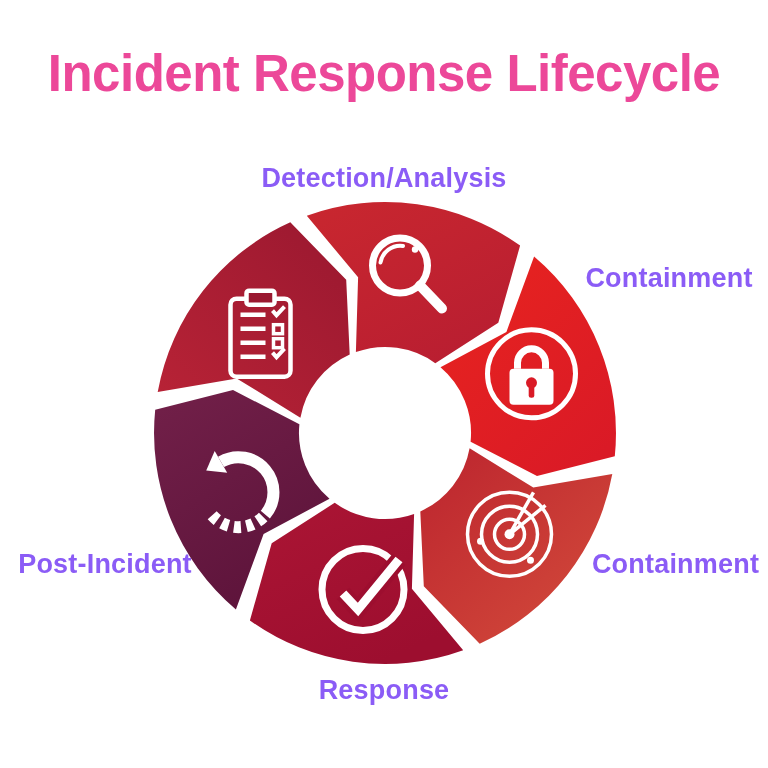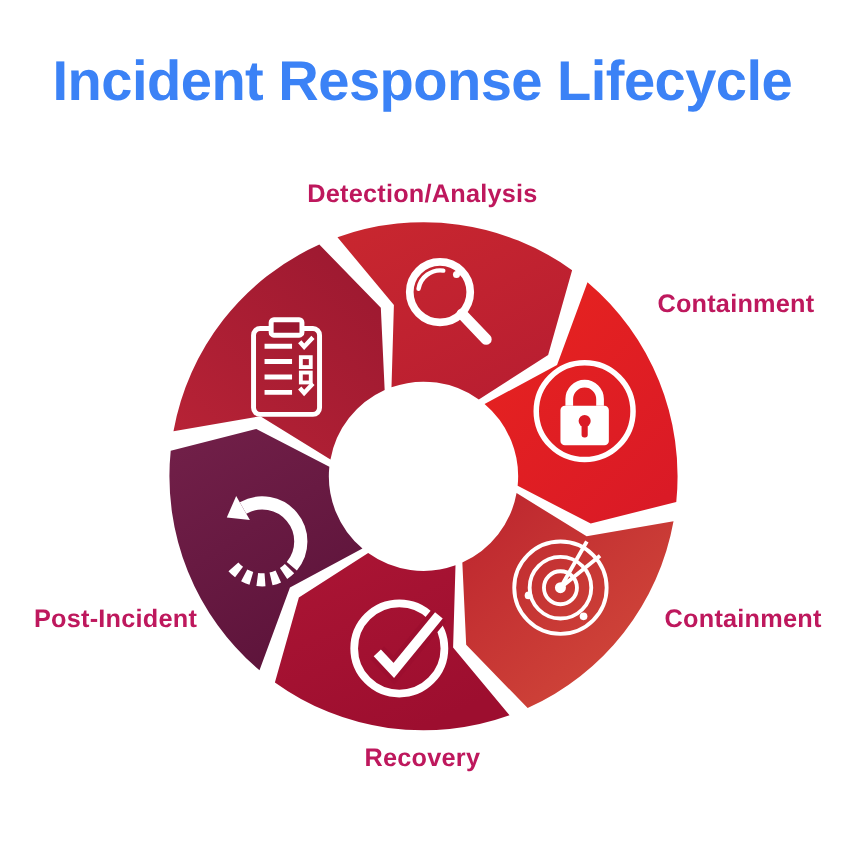--- a/index.html
+++ b/index.html
@@ -2,25 +2,25 @@
 <html><head>
 <meta charset="utf-8">
 <style>
   html,body{margin:0;padding:0;background:#ffffff;}
   .canvas{
     position:relative;width:768px;height:768px;background:#ffffff;overflow:hidden;
     font-family:"Liberation Sans",sans-serif;
   }
   .title{
     position:absolute;top:44px;left:0;right:0;margin:0;text-align:center;
-    font-size:51px;font-weight:bold;letter-spacing:-0.5px;color:#3b82f6;
+    font-size:51px;font-weight:bold;letter-spacing:-0.5px;color:#ec4899;
   }
   #lifecycle-svg{position:absolute;left:0;top:0;width:768px;height:768px;}
   .seg-label{
-    position:absolute;font-size:23px;font-weight:bold;color:#be185d;text-align:center;
+    position:absolute;font-size:27px;font-weight:bold;color:#8b5cf6;text-align:center;
     white-space:nowrap;letter-spacing:0.2px;
   }
   .lbl-detection{left:184px;top:163px;width:400px;}
   .lbl-preparation{left:0px;top:279px;width:180px;}
   .lbl-containment{left:576px;top:263px;width:186px;}
   .lbl-post-incident{left:2px;top:549px;width:206px;}
   .lbl-eradication{left:583px;top:549px;width:185px;}
   .lbl-recovery{left:284px;top:675px;width:200px;}
 </style>
 </head>
@@ -119,16 +119,16 @@
         <use href="#circular-arrow-icon" transform="translate(238.5 492.2)" style="--seg: #5E143B;"></use>
         <use href="#checklist-icon" transform="translate(260.5 335.7)" style="--seg: #9A1830;"></use>
       </g>
   </svg>
 
   <h1 class="title">Incident Response Lifecycle</h1>
 
   <div class="seg-label lbl-detection">Detection/Analysis</div>
   <div class="seg-label lbl-containment">Containment</div>
   <div class="seg-label lbl-eradication">Containment</div>
-  <div class="seg-label lbl-recovery">Recovery</div>
+  <div class="seg-label lbl-recovery">Response</div>
   <div class="seg-label lbl-post-incident">Post-Incident</div>
 
 </div>
 
 </body></html>

